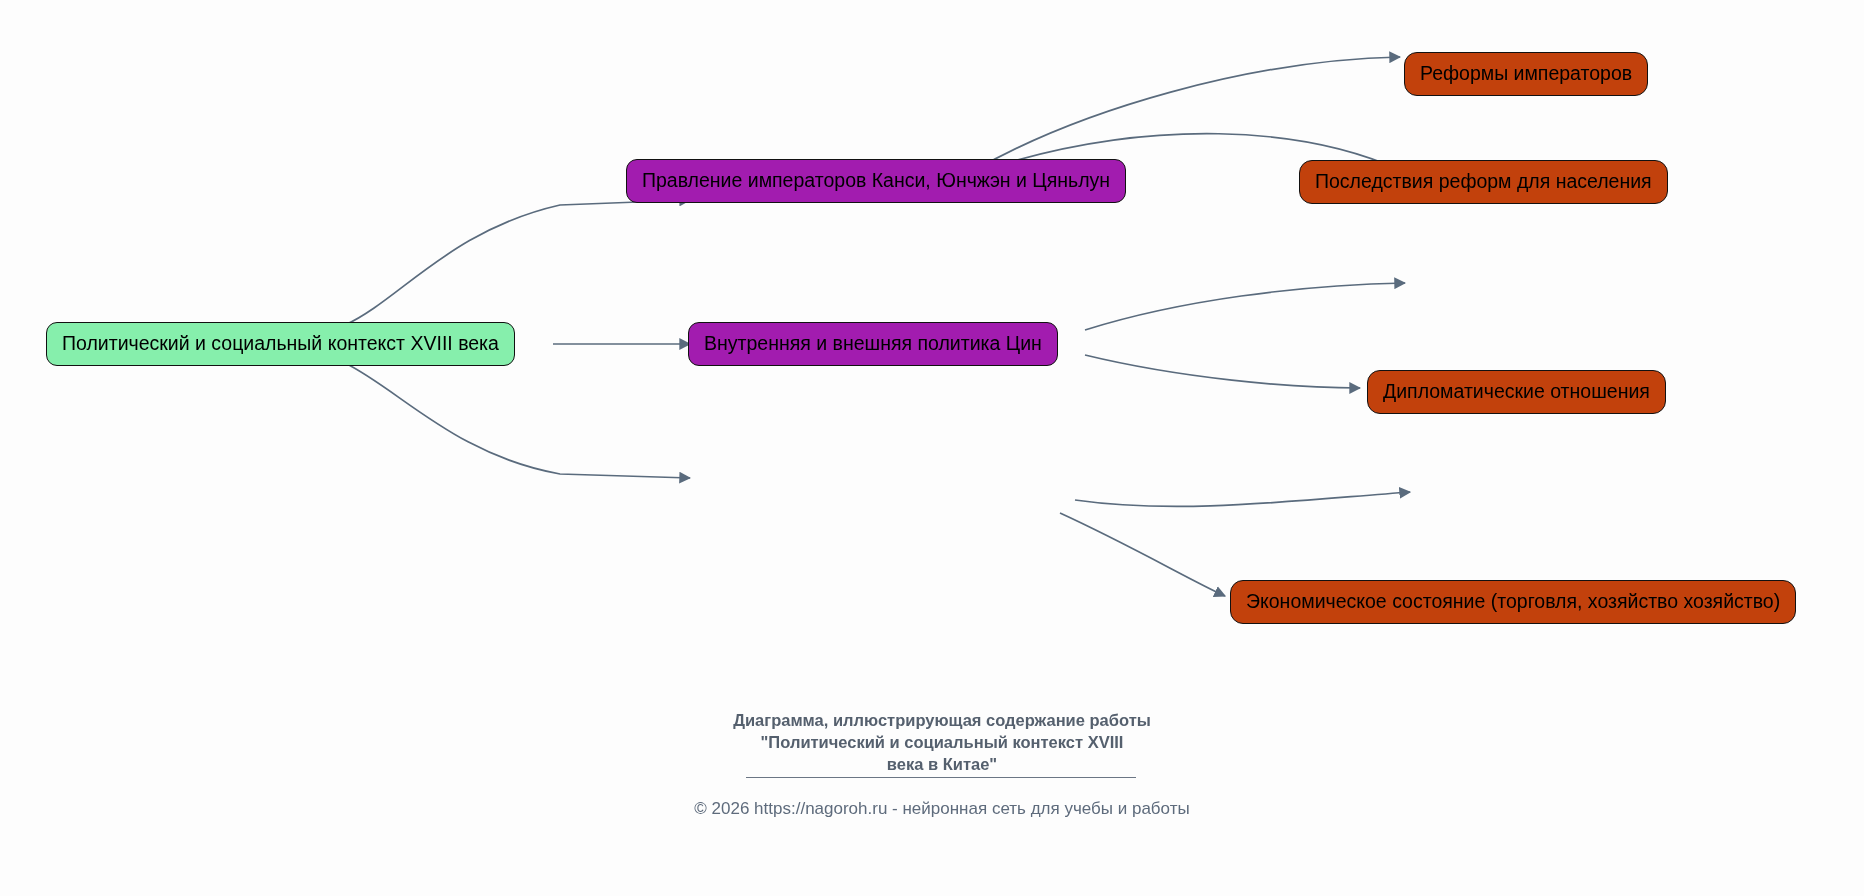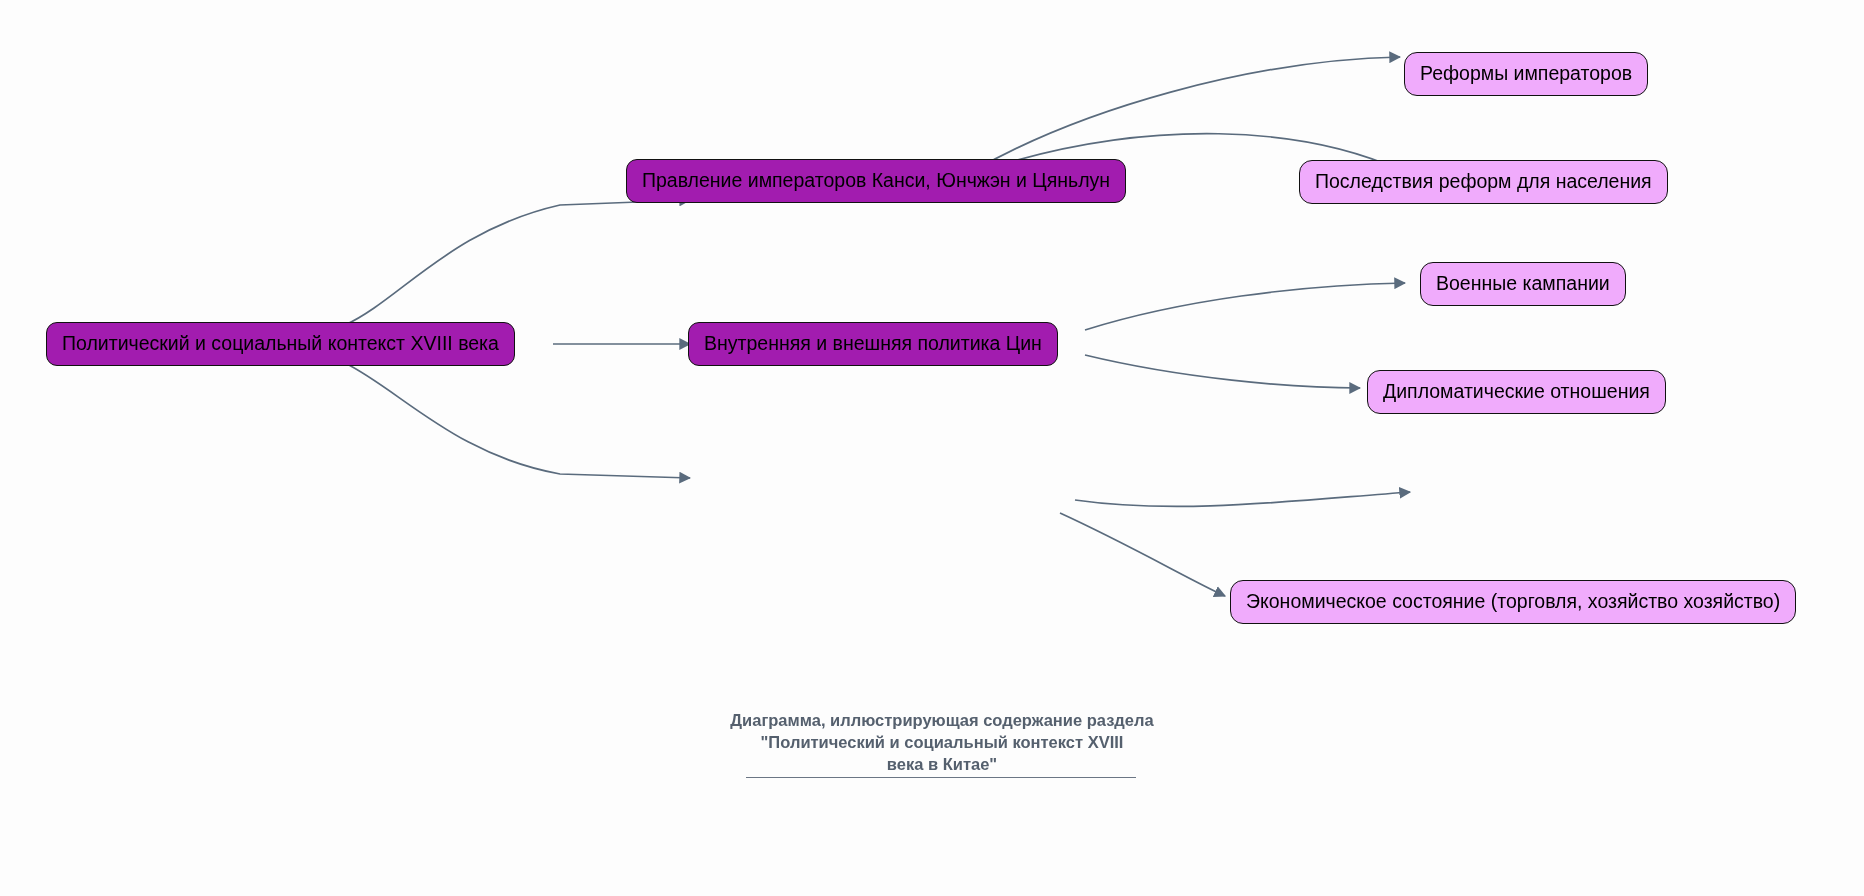--- a/index.html
+++ b/index.html
@@ -44,31 +44,31 @@
     border: 1.6px solid #111111;
     font-size: 19.5px;
     line-height: 1;
     color: #000000;
     white-space: nowrap;
     padding: 0 15px;
     height: 44px;
   }
 
   .node-root {
-    background: #a21caf;
+    background: #86efac;
     color: #000000;
   }
 
   .node-branch {
     background: #a21caf;
     color: #000000;
   }
 
   .node-leaf {
-    background: #f0abfc;
+    background: #c2410c;
     color: #000000;
     border-radius: 13px;
   }
 
   .caption {
     position: absolute;
     text-align: center;
     font-weight: bold;
     color: #55606e;
     font-size: 16.5px;
@@ -133,33 +133,31 @@
 
 
   <div class="node node-leaf" style="left:1404px; top:52px;">
     <span>Реформы императоров</span>
   </div>
 
   <div class="node node-leaf" style="left:1299px; top:160px;">
     <span>Последствия реформ для населения</span>
   </div>
 
-  <div class="node node-leaf" style="left:1420px; top:262px;">
-    <span>Военные кампании</span>
-  </div>
 
   <div class="node node-leaf" style="left:1367px; top:370px;text-align:center;">
     <span>Дипломатические отношения</span>
   </div>
 
 
   <div class="node node-leaf" style="left:1230px; top:580px;">
     <span>Экономическое состояние (торговля, хозяйство хозяйство)</span>
   </div>
 
-  <div class="caption" style="left:632px; top:709px; width:620px;">Диаграмма, иллюстрирующая содержание раздела
+  <div class="caption" style="left:632px; top:709px; width:620px;">Диаграмма, иллюстрирующая содержание работы
 "Политический и социальный контекст XVIII
 века в Китае"</div>
 
   <div class="caption-rule" style="left:746px; top:777px; width:390px;"></div>
 
+  <div class="footer" style="left:532px; top:800px; width:820px;">© 2026 https://nagoroh.ru - нейронная сеть для учебы и работы</div>
 
 </div>
 
 </body></html>

